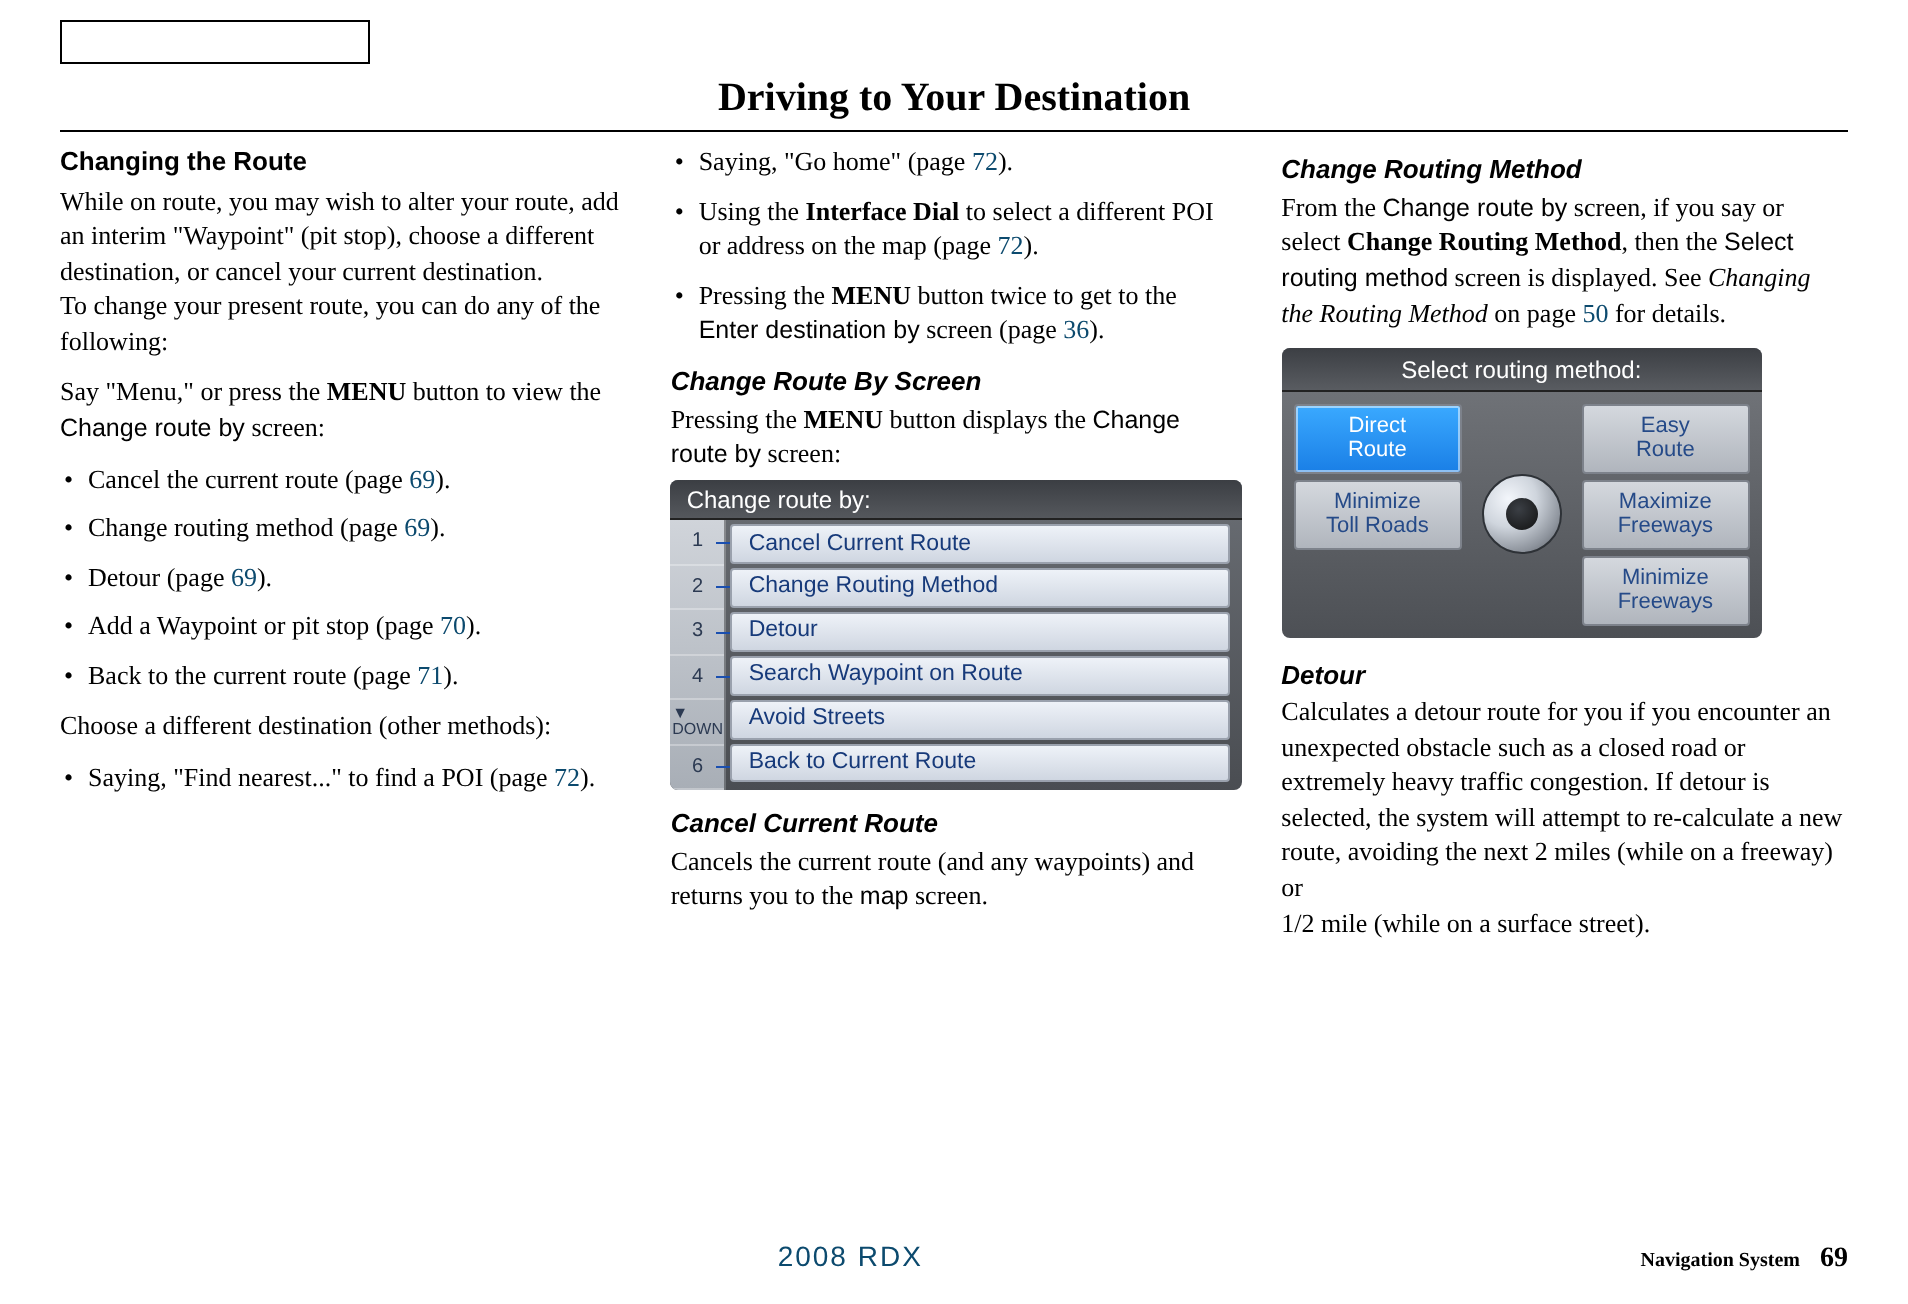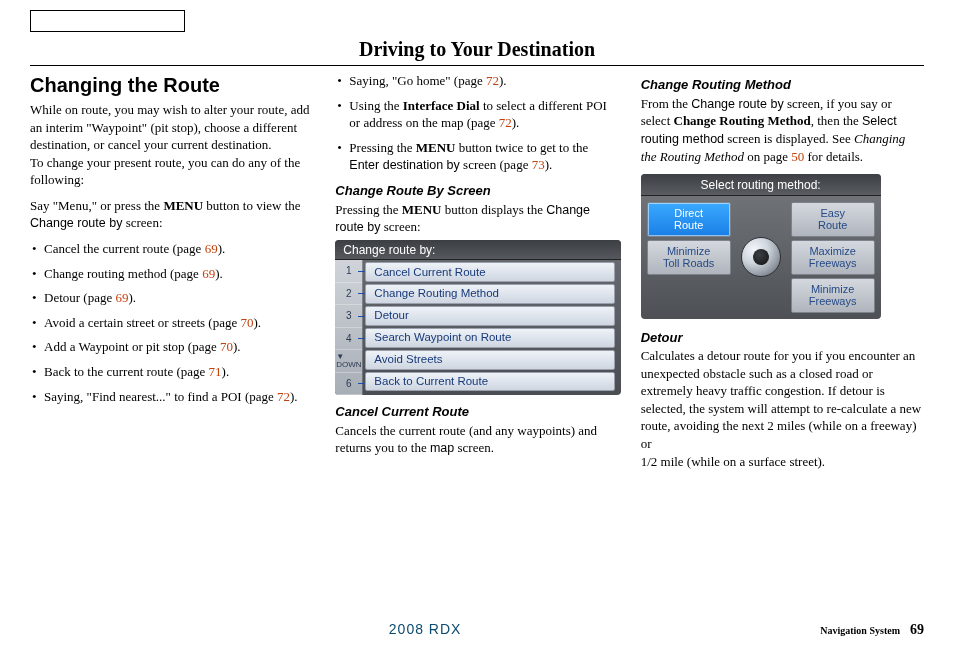--- a/index.html
+++ b/index.html
@@ -26,29 +26,29 @@
     font-size: 20px;
     font-weight: bold;
     margin-top: -2px;
   }
   .columns {
     display: flex;
     gap: 22px;
     margin-top: 6px;
   }
   .col { flex: 1 1 0; min-width: 0; }
-  h2.section { font-size: 20px; font-weight: bold; font-family: Arial, Helvetica, sans-serif; margin-bottom: 2px; }
+  h2.section { font-size: 13px; font-weight: bold; font-family: Arial, Helvetica, sans-serif; margin-bottom: 2px; }
   h3.sub { font-style: italic; font-weight: bold; font-size: 13px; font-family: Arial, Helvetica, sans-serif; margin-top: 4px; margin-bottom: 1px;}
   p { margin-bottom: 8px; }
   ul { list-style: none; padding-left: 0; margin-bottom: 8px;}
   ul li { padding-left: 14px; position: relative; margin-bottom: 7px; }
   ul li::before { content: "•"; position: absolute; left: 2px; top: 0; }
   .bold { font-weight: bold; }
   .sans { font-family: Arial, Helvetica, sans-serif; font-size: 12.5px; }
-  .pglink { color: #c2410c; }
+  .pglink { color: #0c4a6e; }
   .italic { font-style: italic; }
 
   
   .screen1 {
     width: 286px; height: 155px;
     background: linear-gradient(#6a6e74, #4a4d52);
     border-radius: 4px; position: relative;
     font-family: Arial, Helvetica, sans-serif;
     font-size: 11px; color: #eee;
     margin: 4px 0 8px 0;
@@ -152,34 +152,34 @@
       <span>While on route, you may wish to alter your route, add an interim "Waypoint" (pit stop), choose a different destination, or cancel your current destination.</span><br>
       <span>To change your present route, you can do any of the following:</span>
     </p>
     <p>
       <span>Say "Menu," or press the </span><span class="bold">MENU</span><span> button to view the </span><span class="sans">Change route by</span><span> screen:</span>
     </p>
     <ul>
       <li><span>Cancel the current route (page </span><span class="pglink">69</span><span>).</span></li>
       <li><span>Change routing method (page </span><span class="pglink">69</span><span>).</span></li>
       <li><span>Detour (page </span><span class="pglink">69</span><span>).</span></li>
-      <li><span>Avoid a certain street or streets (page </span><span class="pglink">70</span><span>).</span></li>
       <li><span>Add a Waypoint or pit stop (page </span><span class="pglink">70</span><span>).</span></li>
       <li><span>Back to the current route (page </span><span class="pglink">71</span><span>).</span></li>
     </ul>
+    <p>Choose a different destination (other methods):</p>
     <ul>
       <li><span>Saying, "Find nearest..." to find a POI (page </span><span class="pglink">72</span><span>).</span></li>
     </ul>
   </div>
 
   <div class="col">
     <ul>
       <li><span>Saying, "Go home" (page </span><span class="pglink">72</span><span>).</span></li>
       <li><span>Using the </span><span class="bold">Interface Dial</span><span> to select a different POI or address on the map (page </span><span class="pglink">72</span><span>).</span></li>
-      <li><span>Pressing the </span><span class="bold">MENU</span><span> button twice to get to the </span><span class="sans">Enter destination by</span><span> screen (page </span><span class="pglink">73</span><span>).</span></li>
+      <li><span>Pressing the </span><span class="bold">MENU</span><span> button twice to get to the </span><span class="sans">Enter destination by</span><span> screen (page </span><span class="pglink">36</span><span>).</span></li>
     </ul>
 
     <h3 class="sub">Change Route By Screen</h3>
     <p style="margin-bottom:4px;">
       <span>Pressing the </span><span class="bold">MENU</span><span> button displays the </span><span class="sans">Change route by</span><span> screen:</span>
     </p>
 
     <div class="screen1">
       <div class="titlebar">Change route by:</div>
       <div class="numcol">

